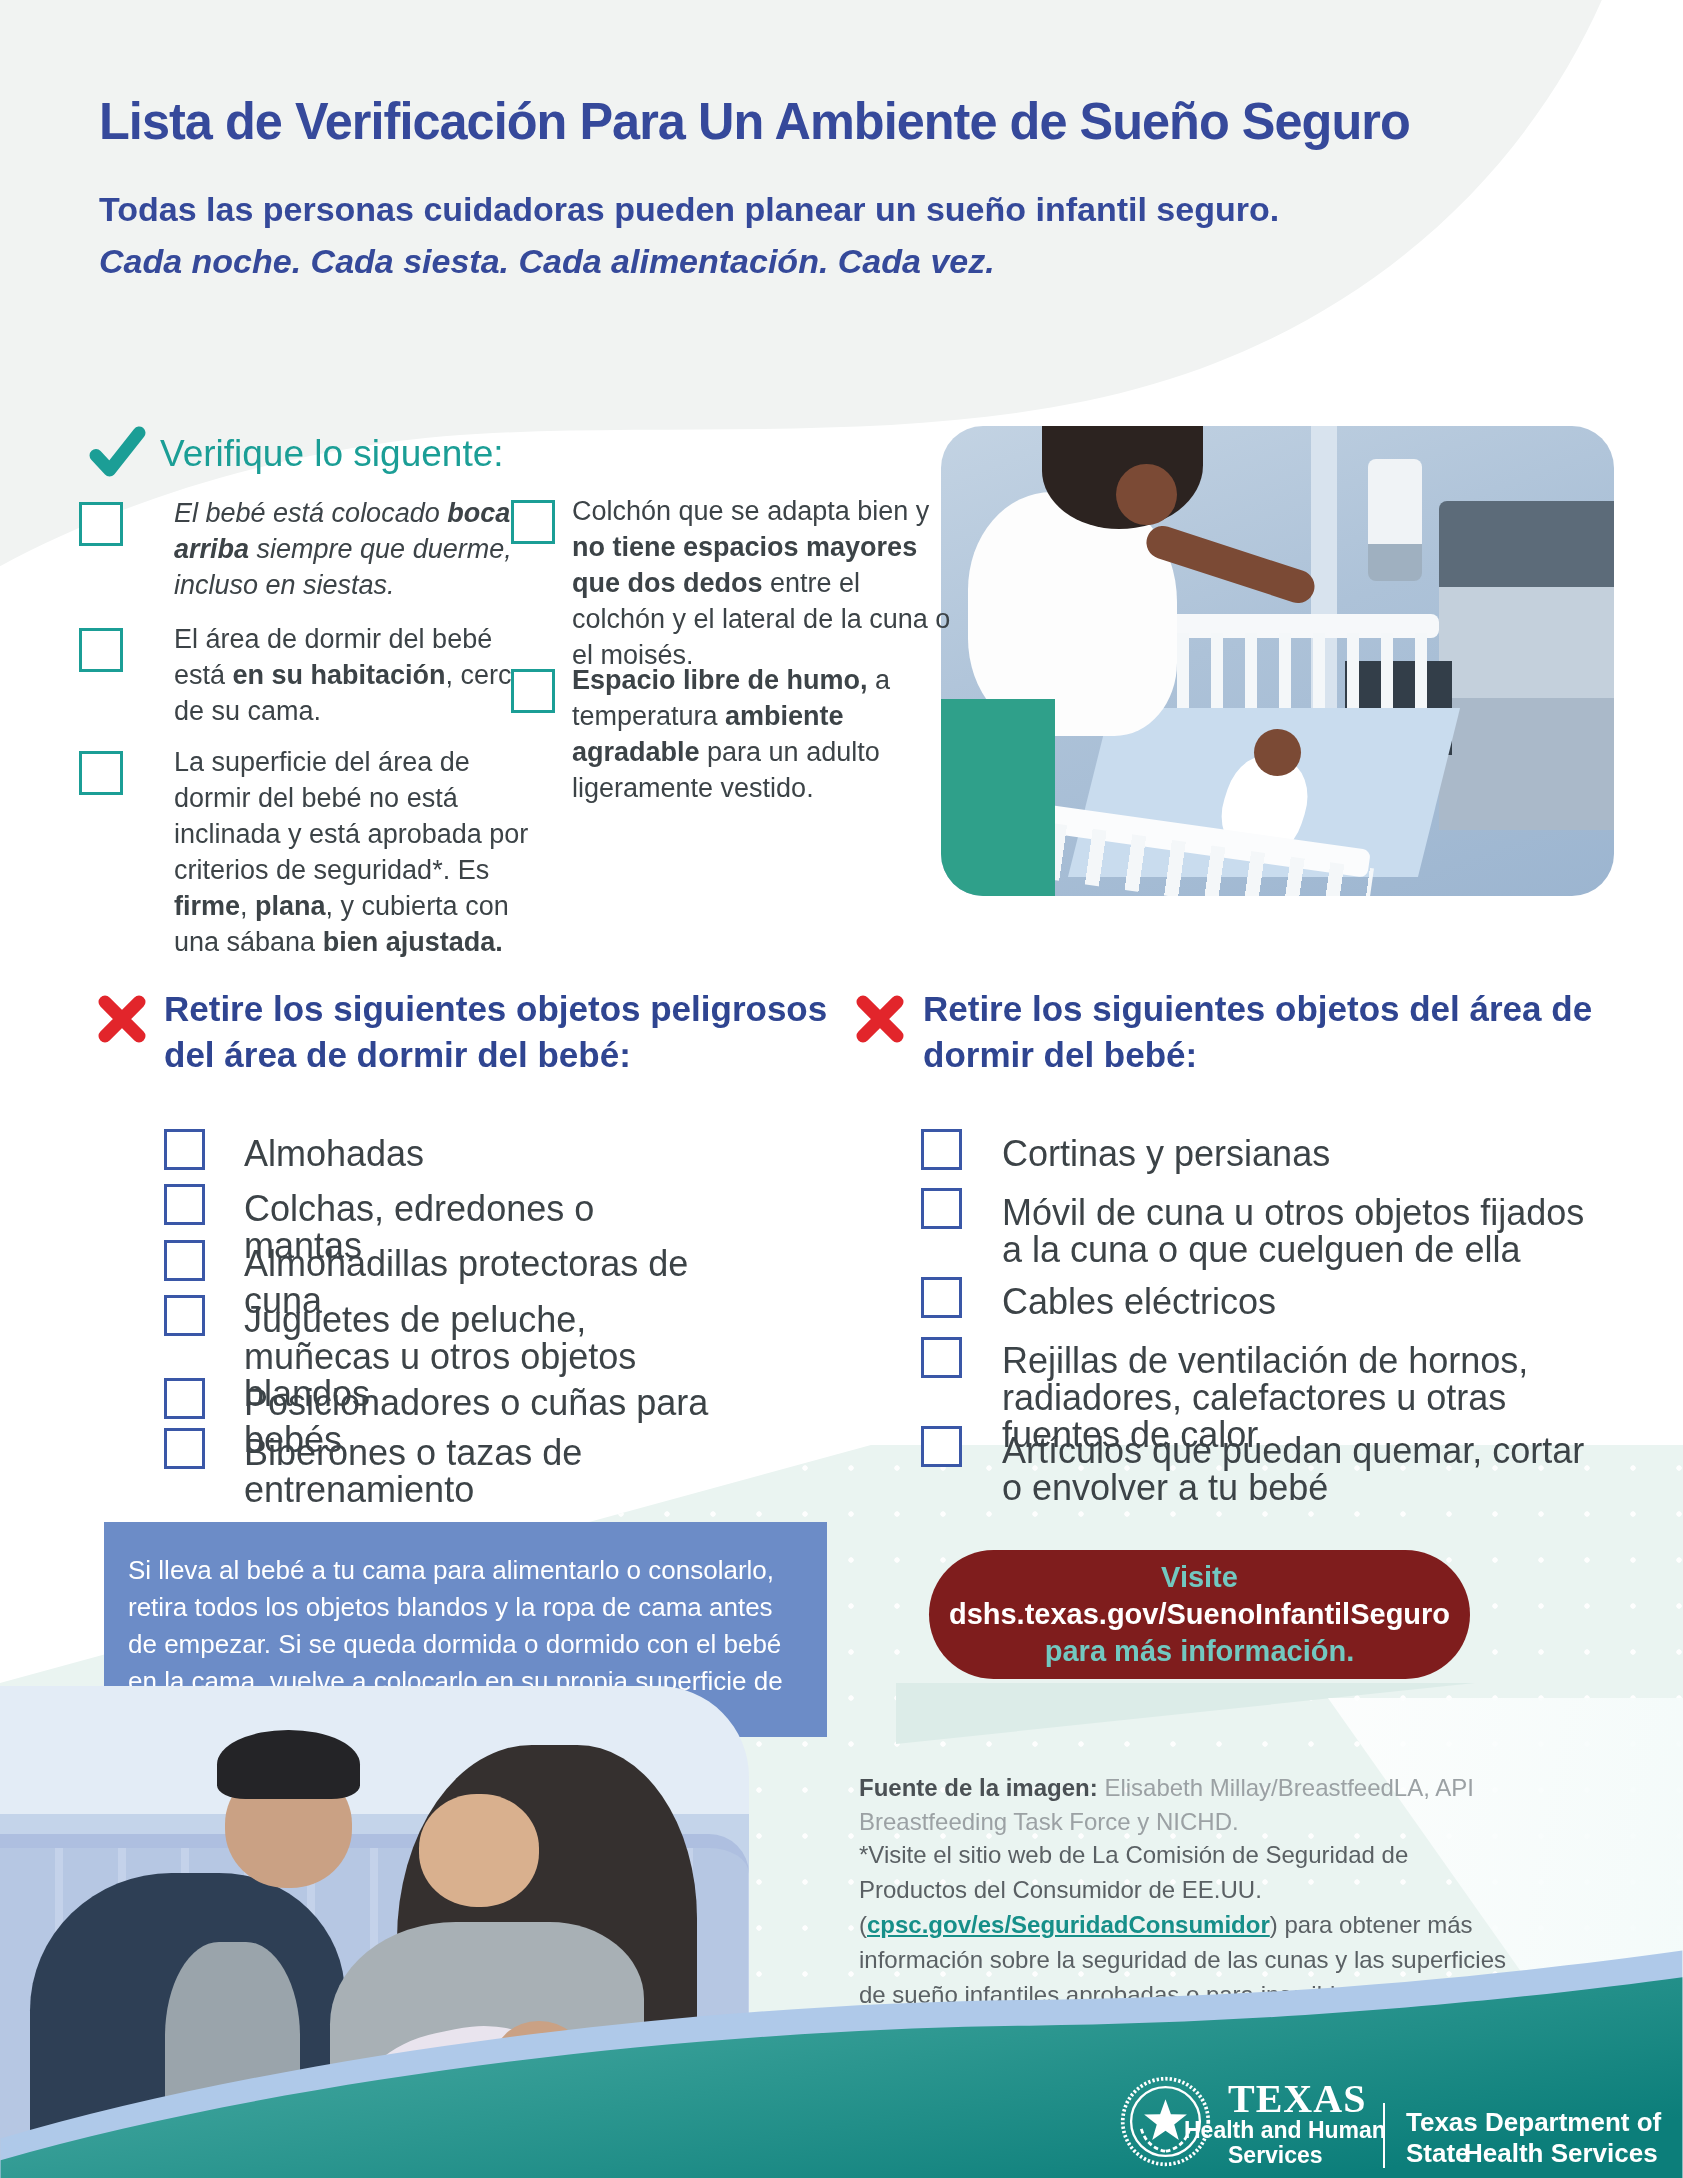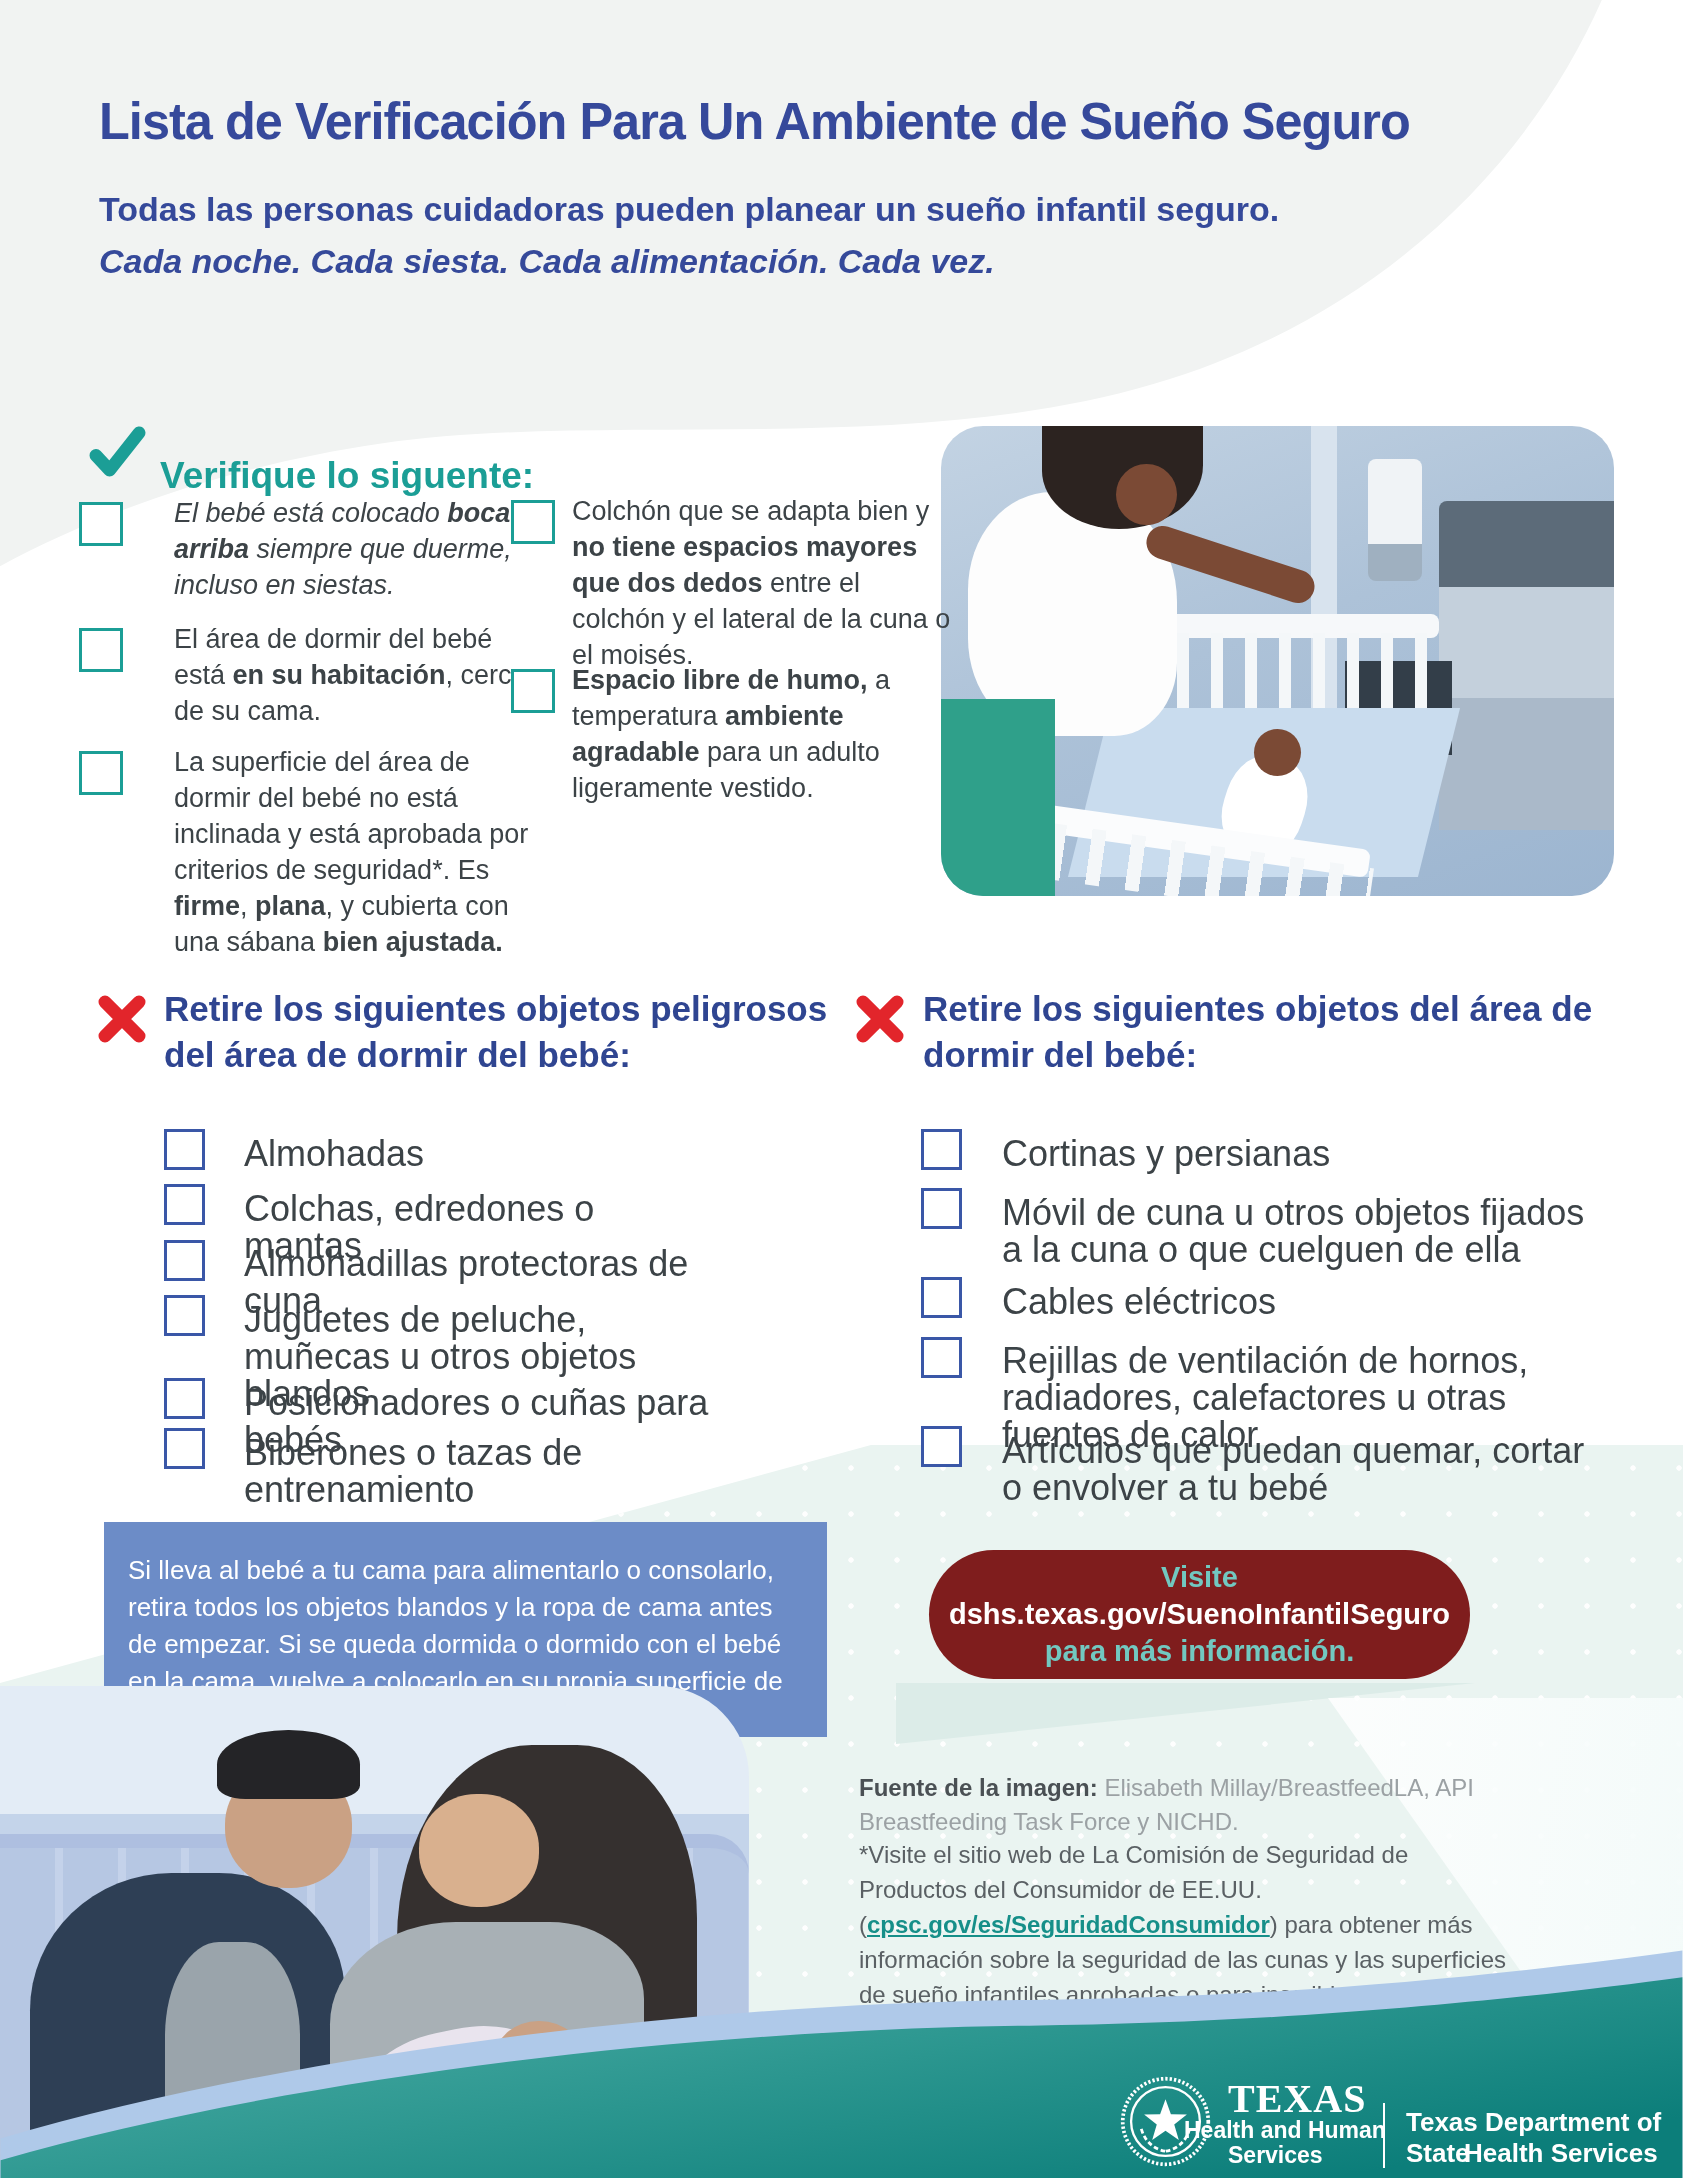--- a/index.html
+++ b/index.html
@@ -5,21 +5,21 @@
   html,body{margin:0;padding:0;background:#ffffff;}
   .page{position:relative;width:1683px;height:2178px;overflow:hidden;background:#ffffff;
         font-family:"Liberation Sans", sans-serif;}
   .abs{position:absolute;}
   b,.b{font-weight:bold;}
   .title{font-size:52px;font-weight:bold;letter-spacing:-1px;color:#36499B;
          transform:scaleX(.97);transform-origin:left top;white-space:nowrap;}
   .sub1{font-size:34px;font-weight:bold;color:#35499A;white-space:nowrap;}
   .sub2{font-size:34px;font-weight:bold;font-style:italic;color:#35499A;white-space:nowrap;}
   .intro{font-size:26px;line-height:37px;font-weight:600;color:#54585C;white-space:pre-line;}
-  .sec-head{font-size:37px;font-weight:bold;color:#1B9E96;white-space:nowrap;margin-top:22px;}
+  .sec-head{font-size:37px;font-weight:normal;color:#1B9E96;white-space:nowrap;}
   .rem-head{font-size:35px;line-height:46px;font-weight:bold;color:#2F4591;white-space:pre-line;}
   .cb{position:absolute;background:#fff;border:3.5px solid #1B9E96;width:44px;height:44px;box-sizing:border-box;}
   .cbb{position:absolute;background:#fff;border:3px solid #3A57A7;width:41px;height:41px;box-sizing:border-box;}
   .chk-text{font-size:27px;line-height:36px;color:#3C4347;}
   .rem-text{font-size:36px;line-height:37px;color:#3C4347;}
   .bluebox{background:#6C8CC7;color:#ffffff;font-size:26px;line-height:37px;padding:30px 24px;box-sizing:border-box;margin-top:48px;}
   .pill{background:#7f1d1d;border-radius:65px;display:flex;flex-direction:column;justify-content:center;
         align-items:center;text-align:center;font-size:29px;font-weight:bold;line-height:37px;}
   .pill .t{color:#72C8C0;}
   .pill .w{color:#ffffff;}

